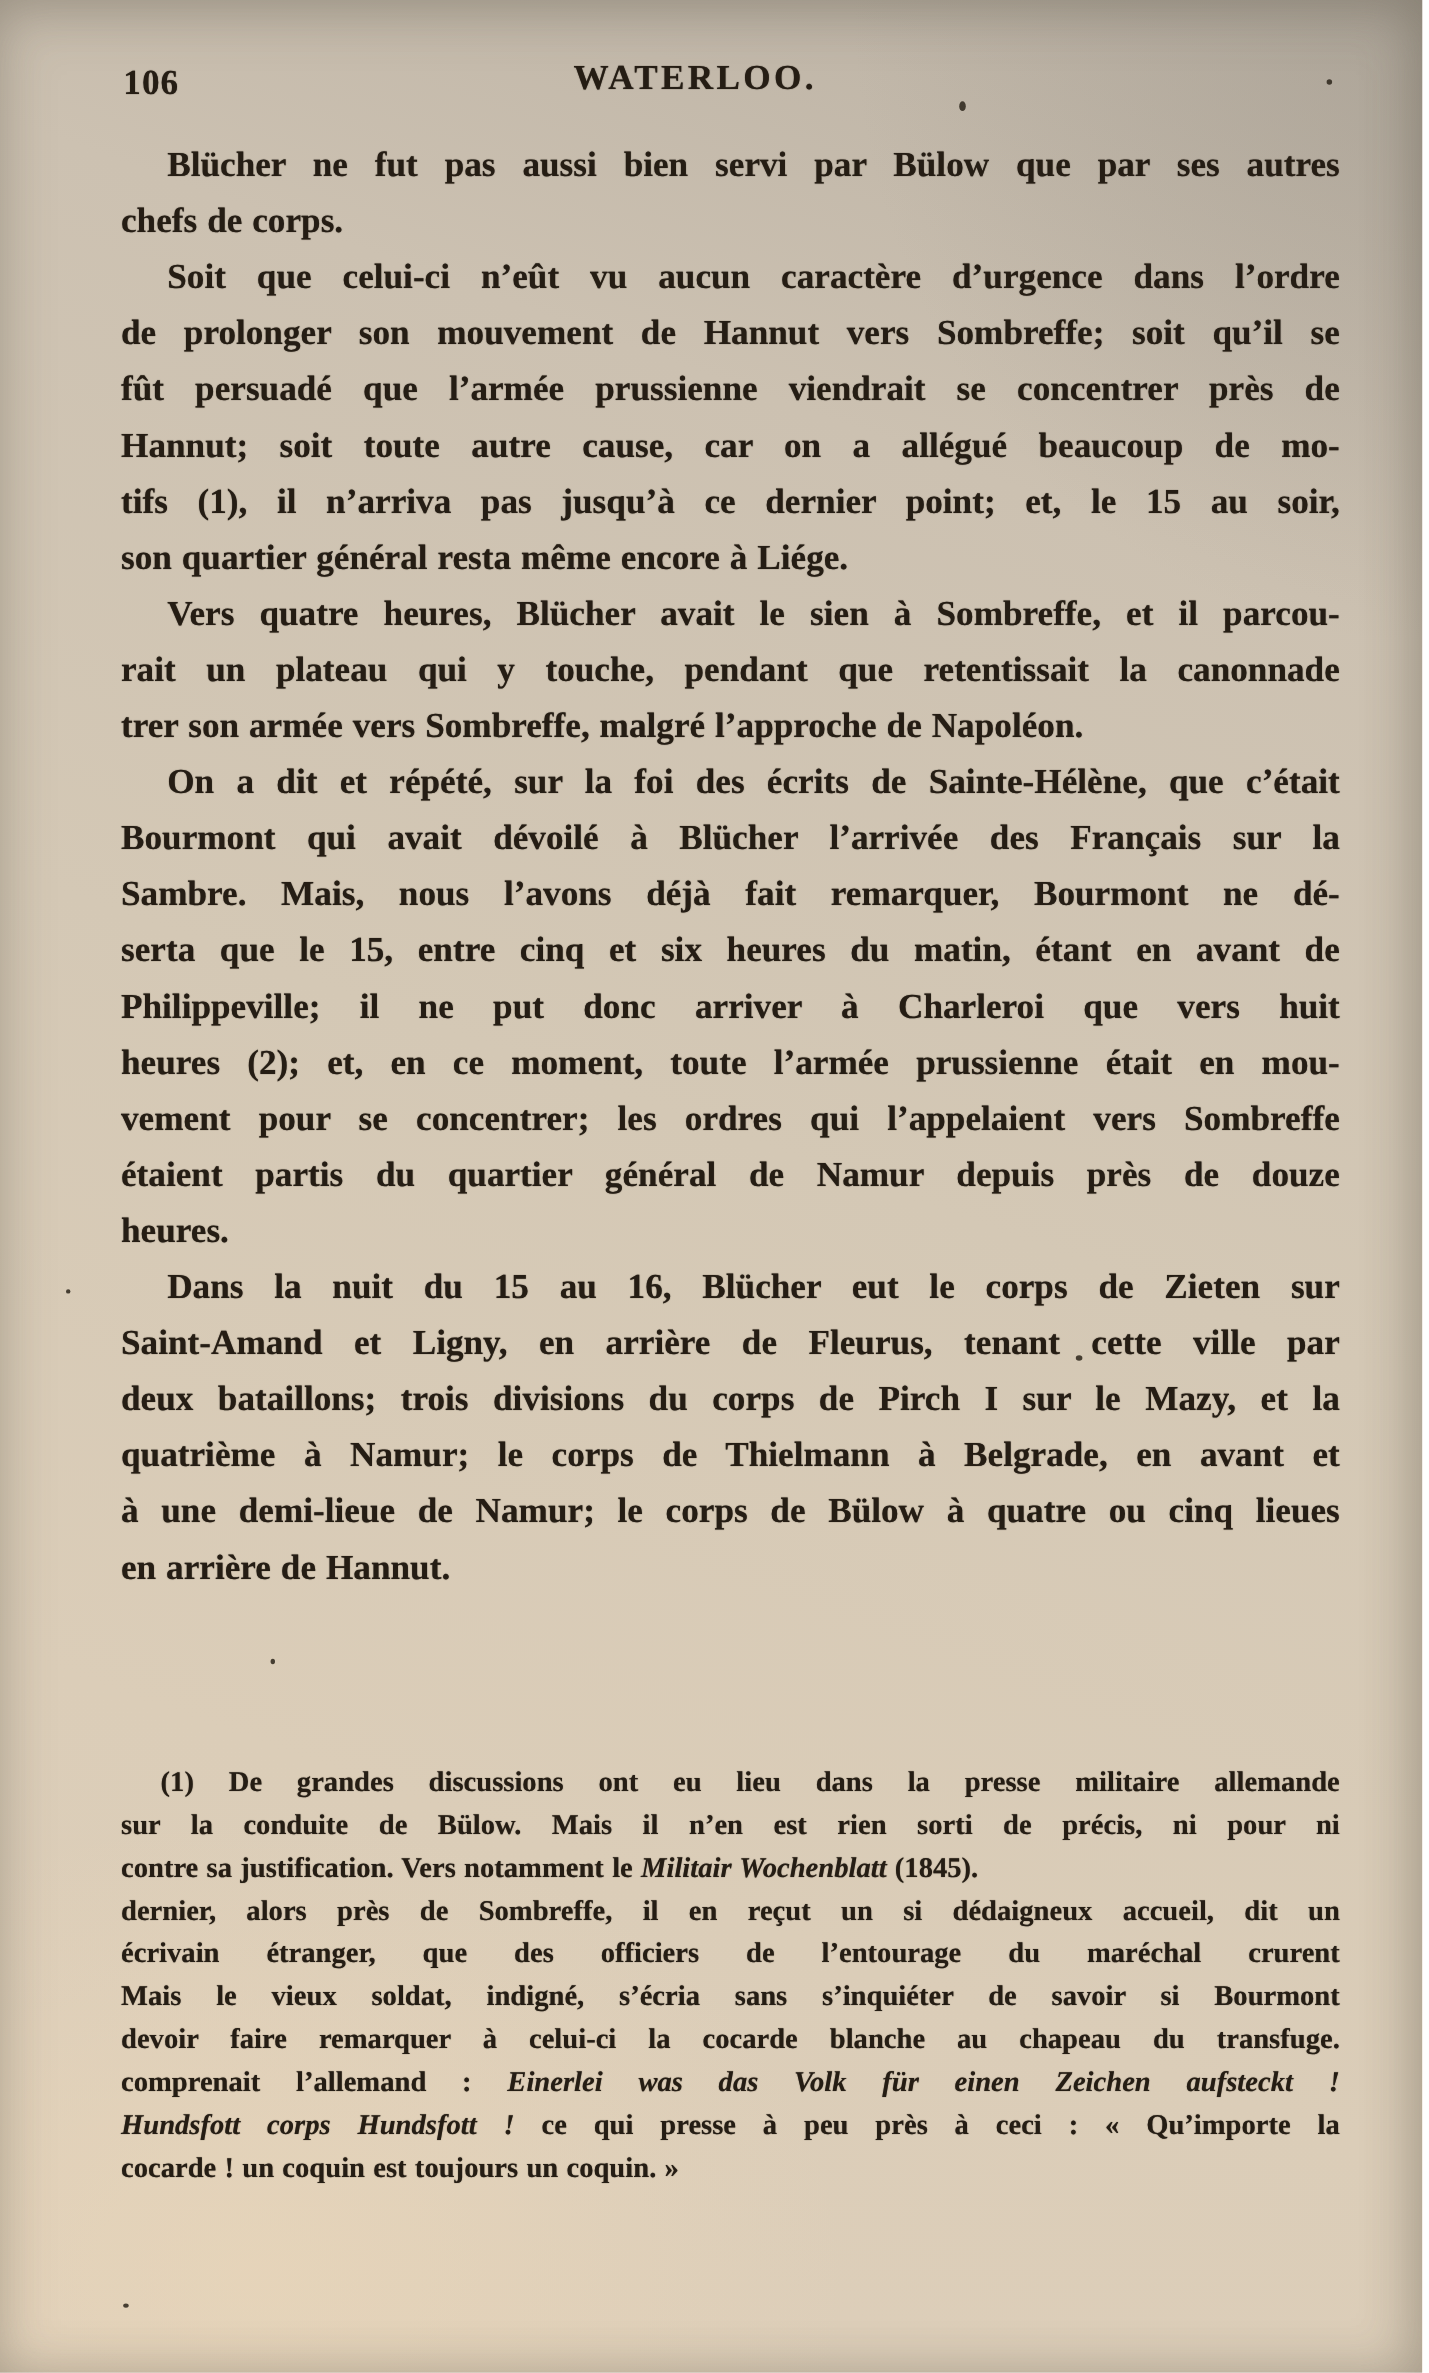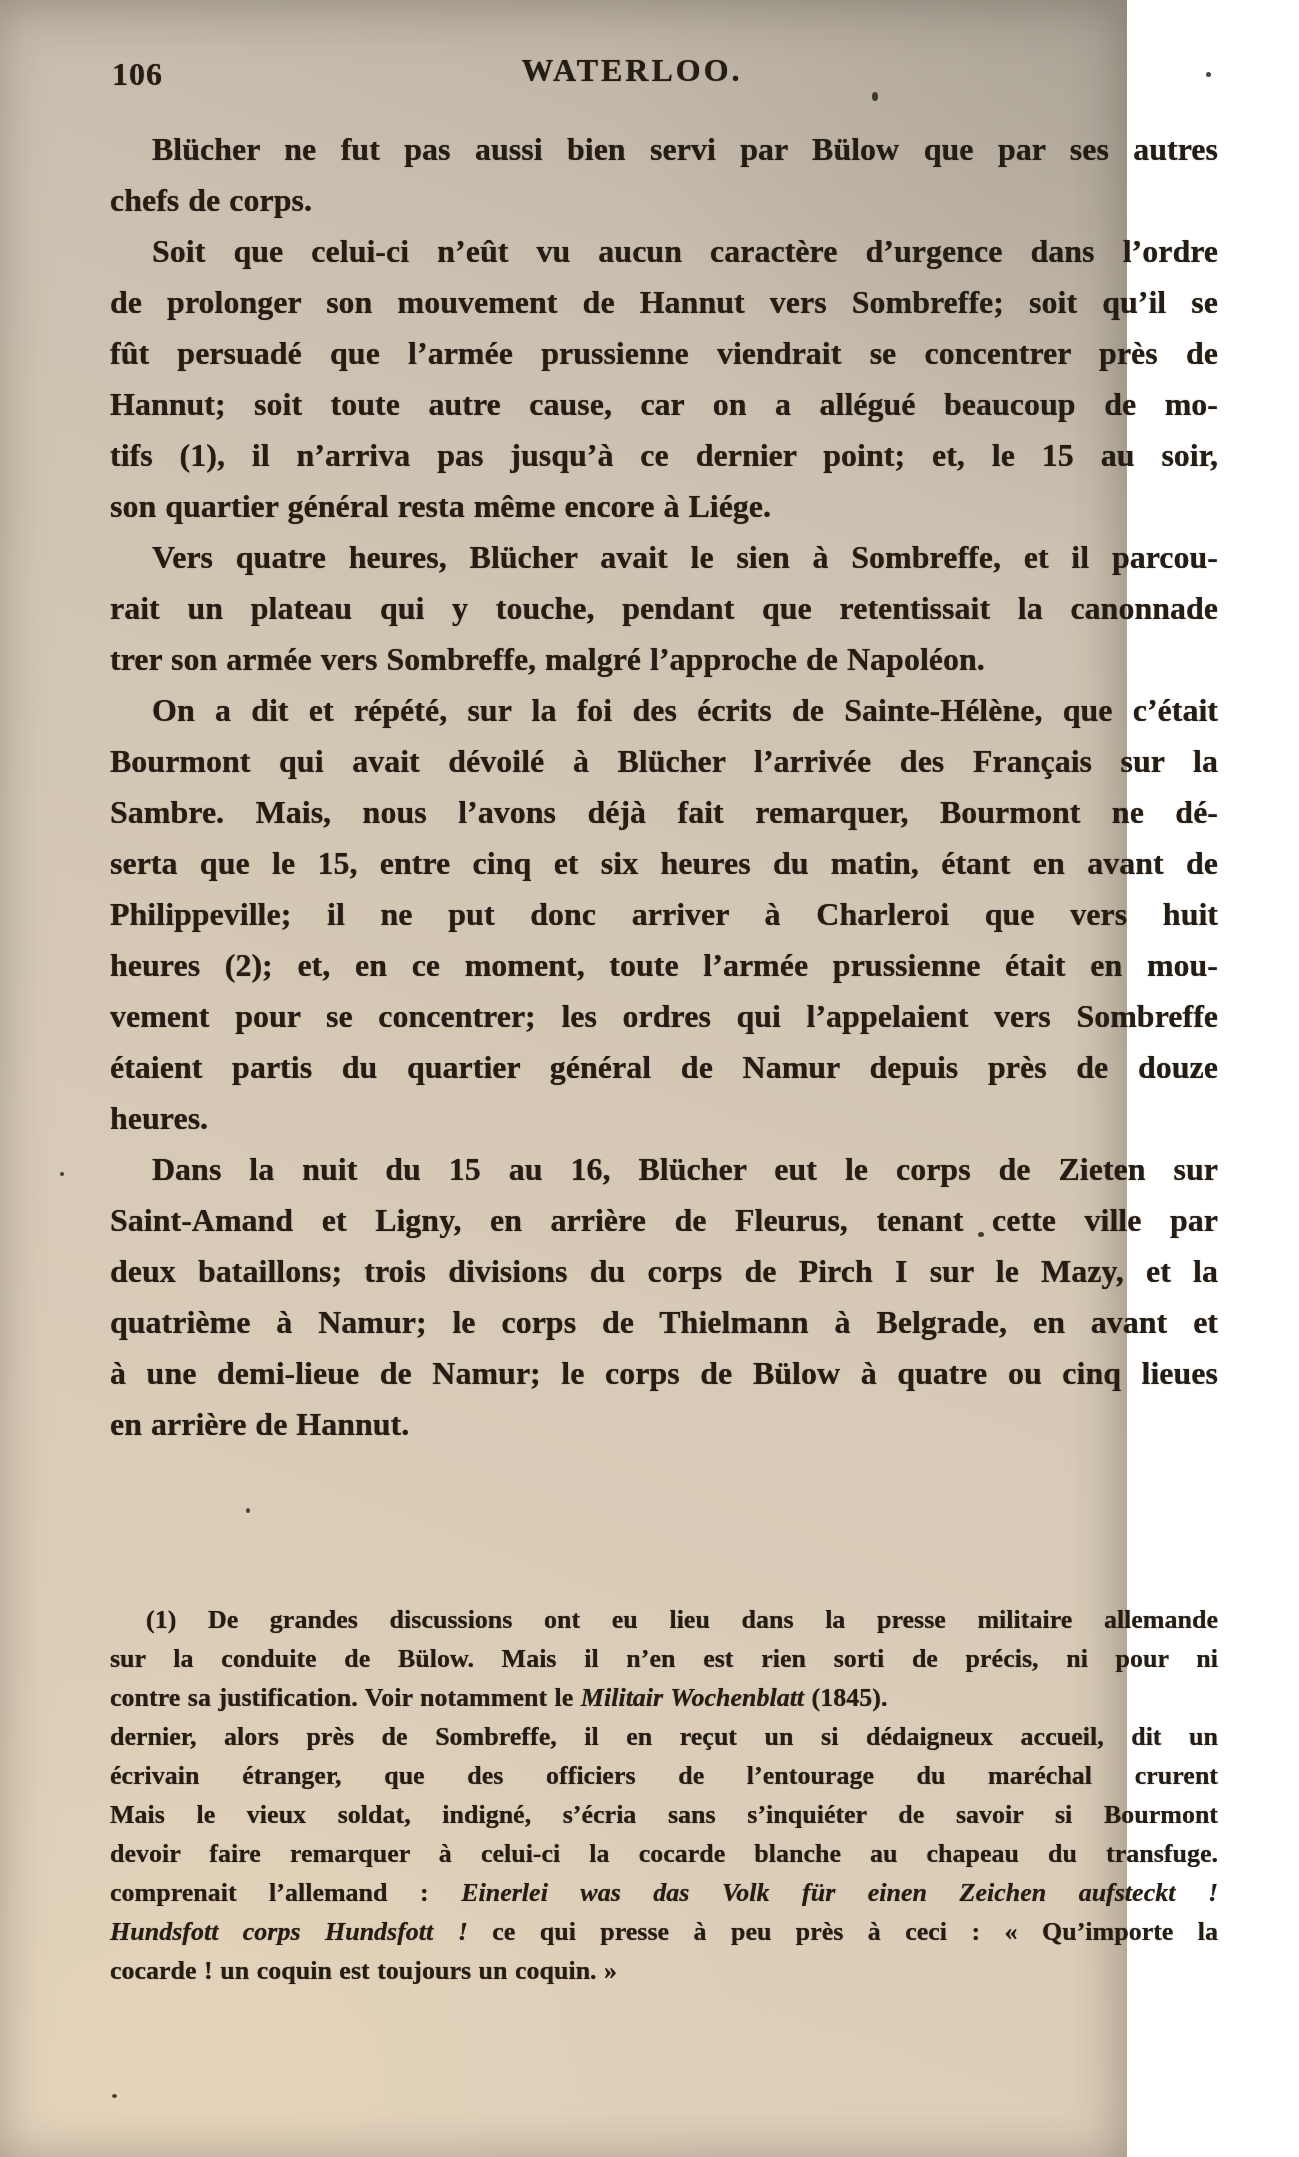--- a/index.html
+++ b/index.html
@@ -2,21 +2,21 @@
 <html><head>
 <meta charset="utf-8">
 <style>
   * { margin: 0; padding: 0; box-sizing: border-box; }
   html, body { width: 1299px; height: 2157px; overflow: hidden; }
   body {
     font-family: "Liberation Serif", "DejaVu Serif", serif;
   }
   .page {
     position: relative;
-    width: 1127px;
+    width: 1293px;
     height: 2157px;
     background:
       radial-gradient(ellipse 900px 700px at 18% 96%, rgba(236,216,186,0.55) 0%, rgba(236,216,186,0) 60%),
       radial-gradient(ellipse 800px 900px at 100% 0%, rgba(150,143,132,0.38) 0%, rgba(150,143,132,0) 65%),
       linear-gradient(200deg, #b9b0a3 0%, #ccc1b1 22%, #d4c8b5 48%, #dbcdb8 75%, #decfba 100%);
     box-shadow: inset 0 12px 50px rgba(95,88,76,0.25), inset -10px 0 45px rgba(95,88,76,0.28);
     color: var(--ink, #251d14);
   }
   .content {
     position: absolute;
@@ -112,21 +112,21 @@
           <div class="line">quatrième à Namur; le corps de Thielmann à Belgrade, en avant et</div>
           <div class="line">à une demi-lieue de Namur; le corps de Bülow à quatre ou cinq lieues</div>
           <div class="line last">en arrière de Hannut.</div>
         </div>
       </div>
 
     <div class="footnotes">
         <div>
           <div class="line first"><span>(1) De grandes discussions ont eu lieu dans la presse militaire allemande</span></div>
           <div class="line"><span>sur la conduite de Bülow. Mais il n’en est rien sorti de précis, ni pour ni</span></div>
-          <div class="line last"><span>contre sa justification. Voir notamment le </span><span class="it">Militair Wochenblatt</span><span> (1845).</span></div>
+          <div class="line last"><span>contre sa justification. Vers notamment le </span><span class="it">Militair Wochenblatt</span><span> (1845).</span></div>
         </div>
         <div>
           <div class="line"><span>dernier, alors près de Sombreffe, il en reçut un si dédaigneux accueil, dit un</span></div>
           <div class="line"><span>écrivain étranger, que des officiers de l’entourage du maréchal crurent</span></div>
           <div class="line"><span>Mais le vieux soldat, indigné, s’écria sans s’inquiéter de savoir si Bourmont</span></div>
           <div class="line"><span>devoir faire remarquer à celui-ci la cocarde blanche au chapeau du transfuge.</span></div>
           <div class="line"><span>comprenait l’allemand : </span><span class="it">Einerlei was das Volk für einen Zeichen aufsteckt !</span></div>
           <div class="line"><span class="it">Hundsfott corps Hundsfott !</span><span> ce qui presse à peu près à ceci : « Qu’importe la</span></div>
           <div class="line last"><span>cocarde ! un coquin est toujours un coquin. »</span></div>
         </div>

